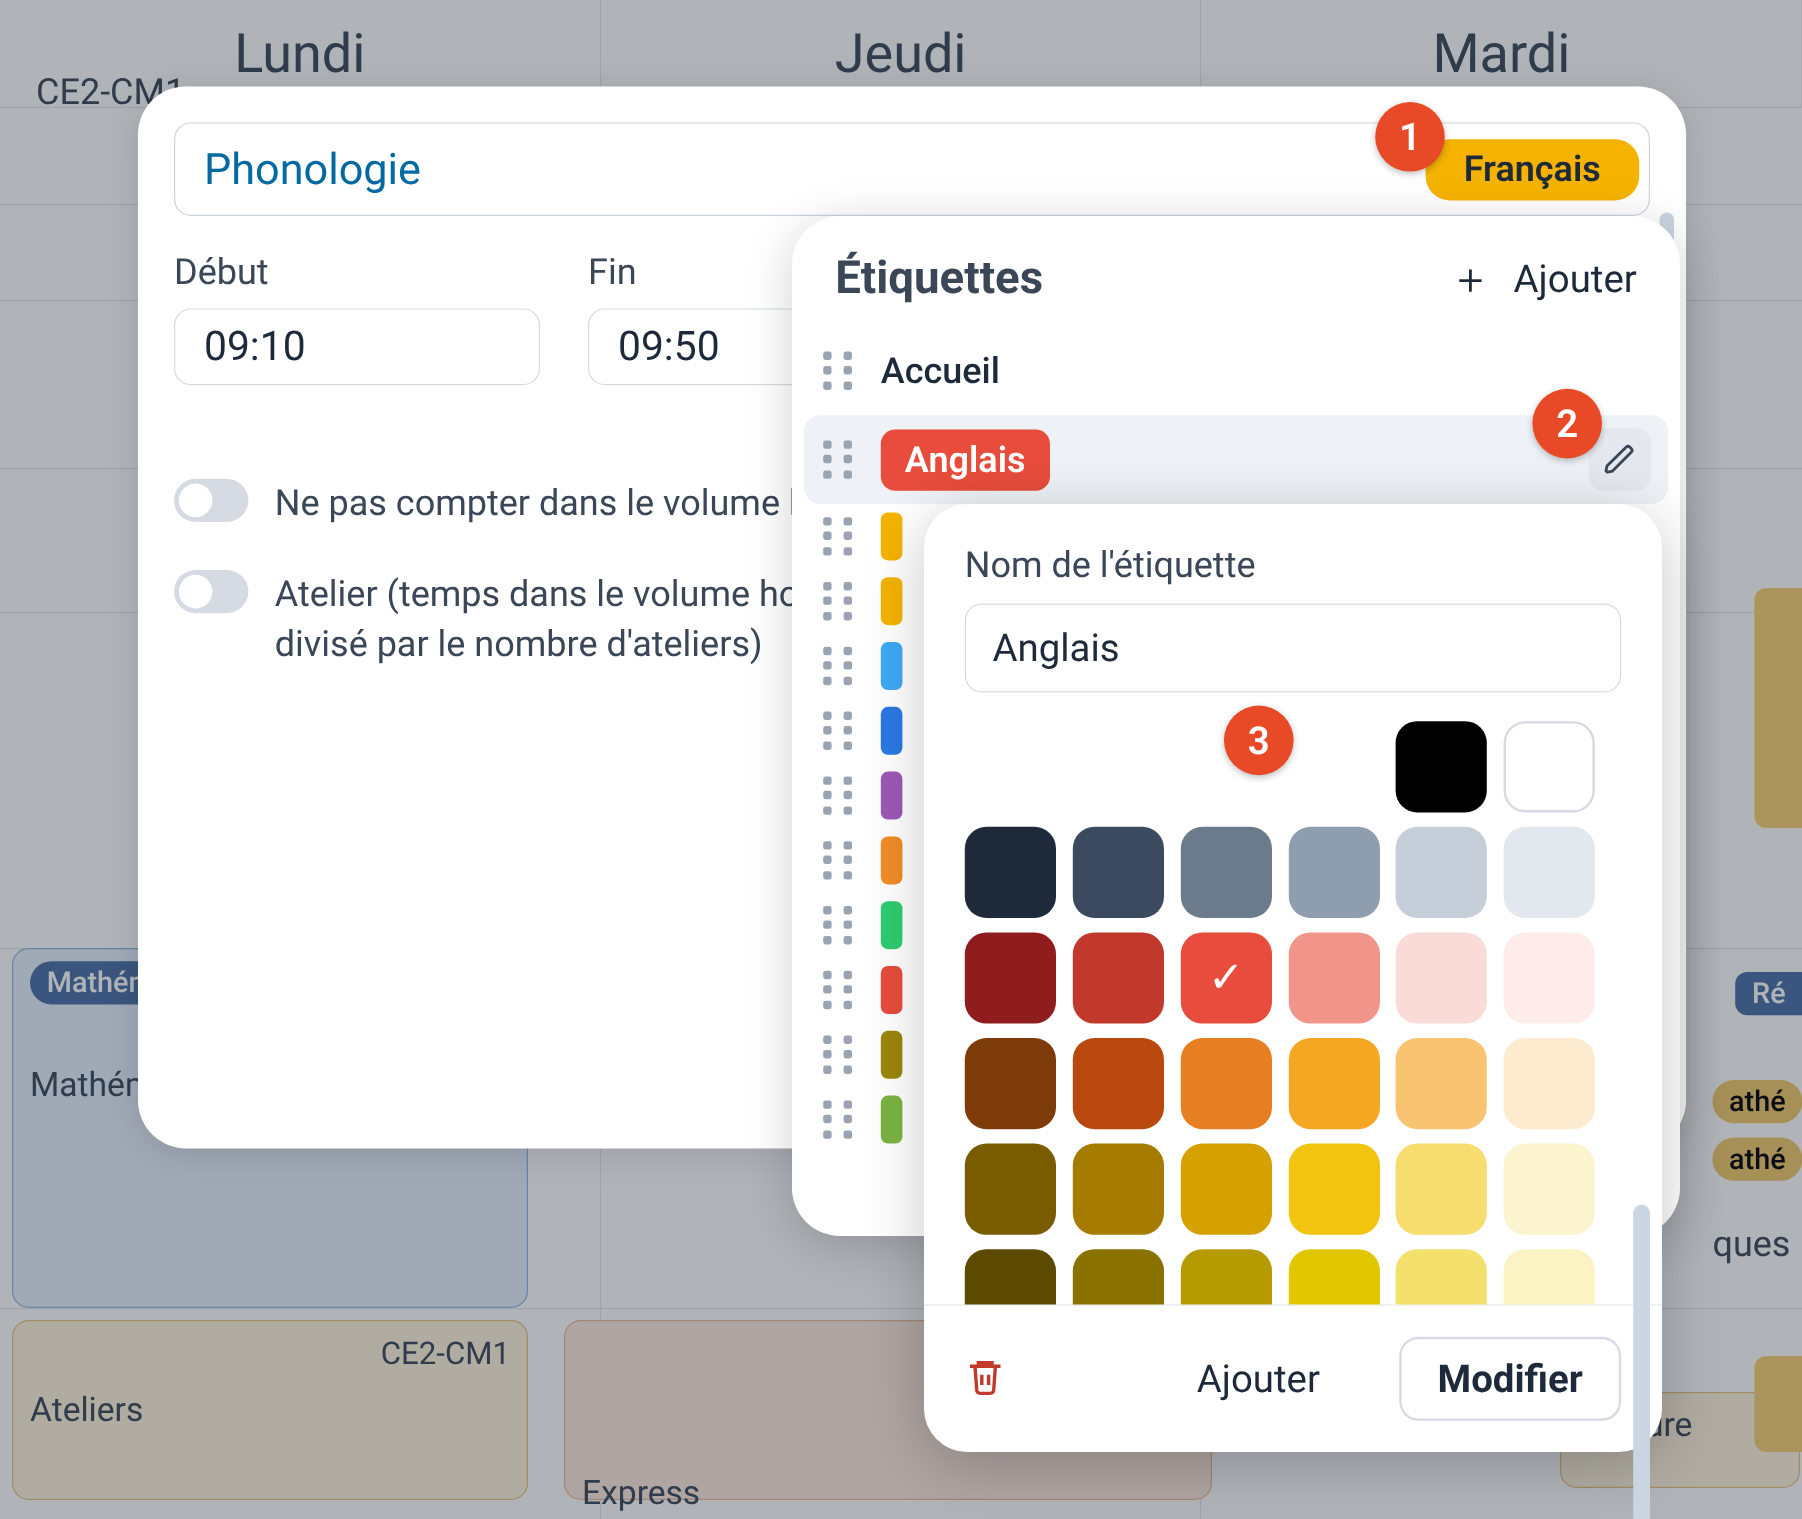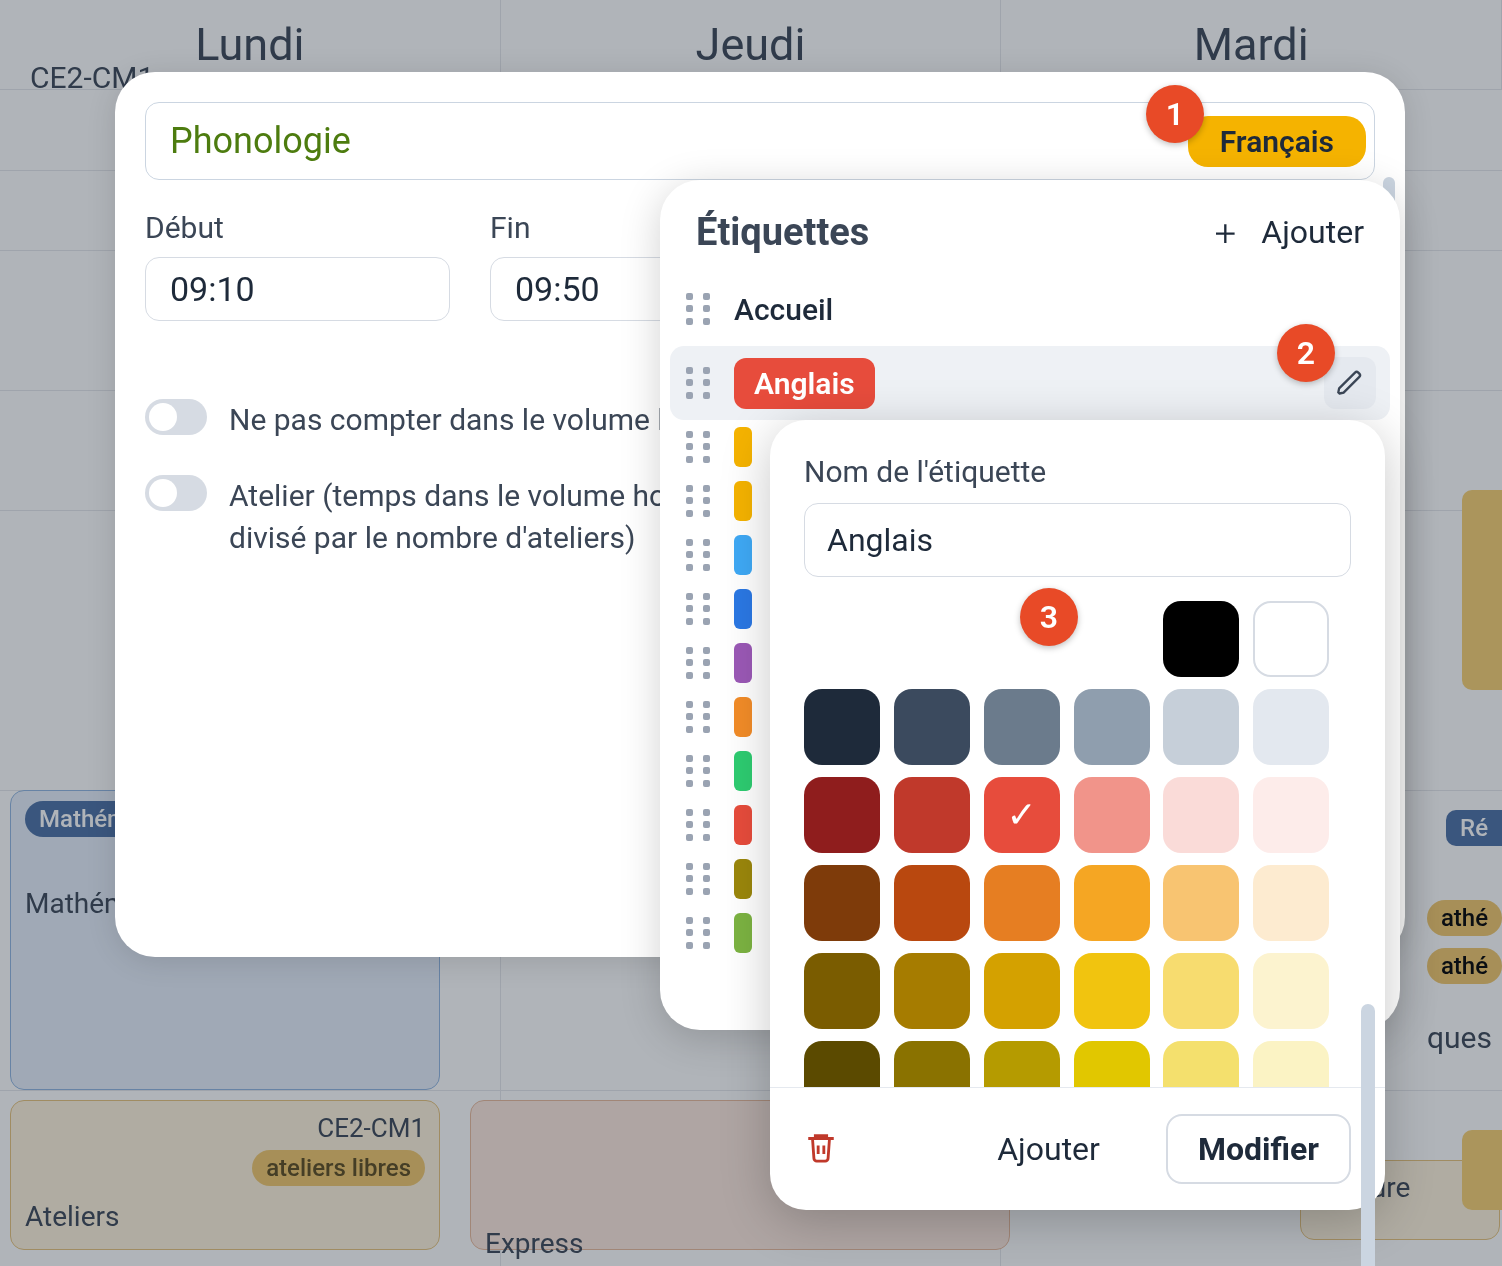--- a/index.html
+++ b/index.html
@@ -40,21 +40,21 @@
     position:absolute; left:115px; top:72px; width:1290px; height:885px;
     background:#fff; border-radius:40px; box-shadow:0 4px 30px rgba(0,0,0,.12);
     z-index:20; overflow:hidden;
   }
   .title-wrap {
     margin:30px 30px 0 30px;
     border:1px solid #cbd5e1; border-radius:14px;
     display:flex; align-items:center; padding:0 8px 0 24px; height:78px;
   }
   .title-input {
-    flex:1; border:none; outline:none; font-size:36px; color:#4d7c0f;
+    flex:1; border:none; outline:none; font-size:36px; color:#0369a1;
     background:transparent;
   }
   .subject-tag {
     background:#f5b300; color:#1e2a3a; font-weight:600;
     border-radius:20px; padding:8px 32px; font-size:30px;
   }
   .form-body { padding:30px 30px 0 30px; }
   .time-row { display:flex; gap:40px; }
   .field { display:flex; flex-direction:column; }
   .field label { font-size:30px; color:#3b4656; margin-bottom:12px; }
@@ -173,23 +173,20 @@
     <div style="position:absolute; left:30px; top:-30px; font-size:30px; color:#3b4656">CE2-CM1</div>
 
     <div class="ev" style="left:10px; top:700px; width:430px; height:300px; background:#e6effa; border:1px solid #8fb4e0;">
       <span class="pill" style="background:#4a6fa5; color:#fff">Mathématiques</span>
       <div style="margin-top:50px;">Mathématiques</div>
     </div>
 
     <div class="ev" style="left:10px; top:1010px; width:430px; height:150px; background:#fff3dc; border:1px solid #e6c27a;">
       <div style="text-align:right;">
         <span style="font-size:26px; color:#3b4656">CE2-CM1</span>
-      </div>
-      <div style="text-align:right; margin-top:6px;">
-        <span class="pill" style="background:#f1c76a; color:#5b4a1e">ateliers libres</span>
       </div>
       <div style="margin-top:14px;">Ateliers</div>
     </div>
 
     <div class="ev" style="left:470px; top:1010px; width:540px; height:150px; background:#fde9dd; border:1px solid #e9b89a;">
       <div style="margin-top:116px;">Express</div>
     </div>
 
     <div class="ev" style="left:1300px; top:1070px; width:200px; height:80px; background:#fff3dc; border:1px solid #e6c27a;">
       <div>Ecriture</div>

